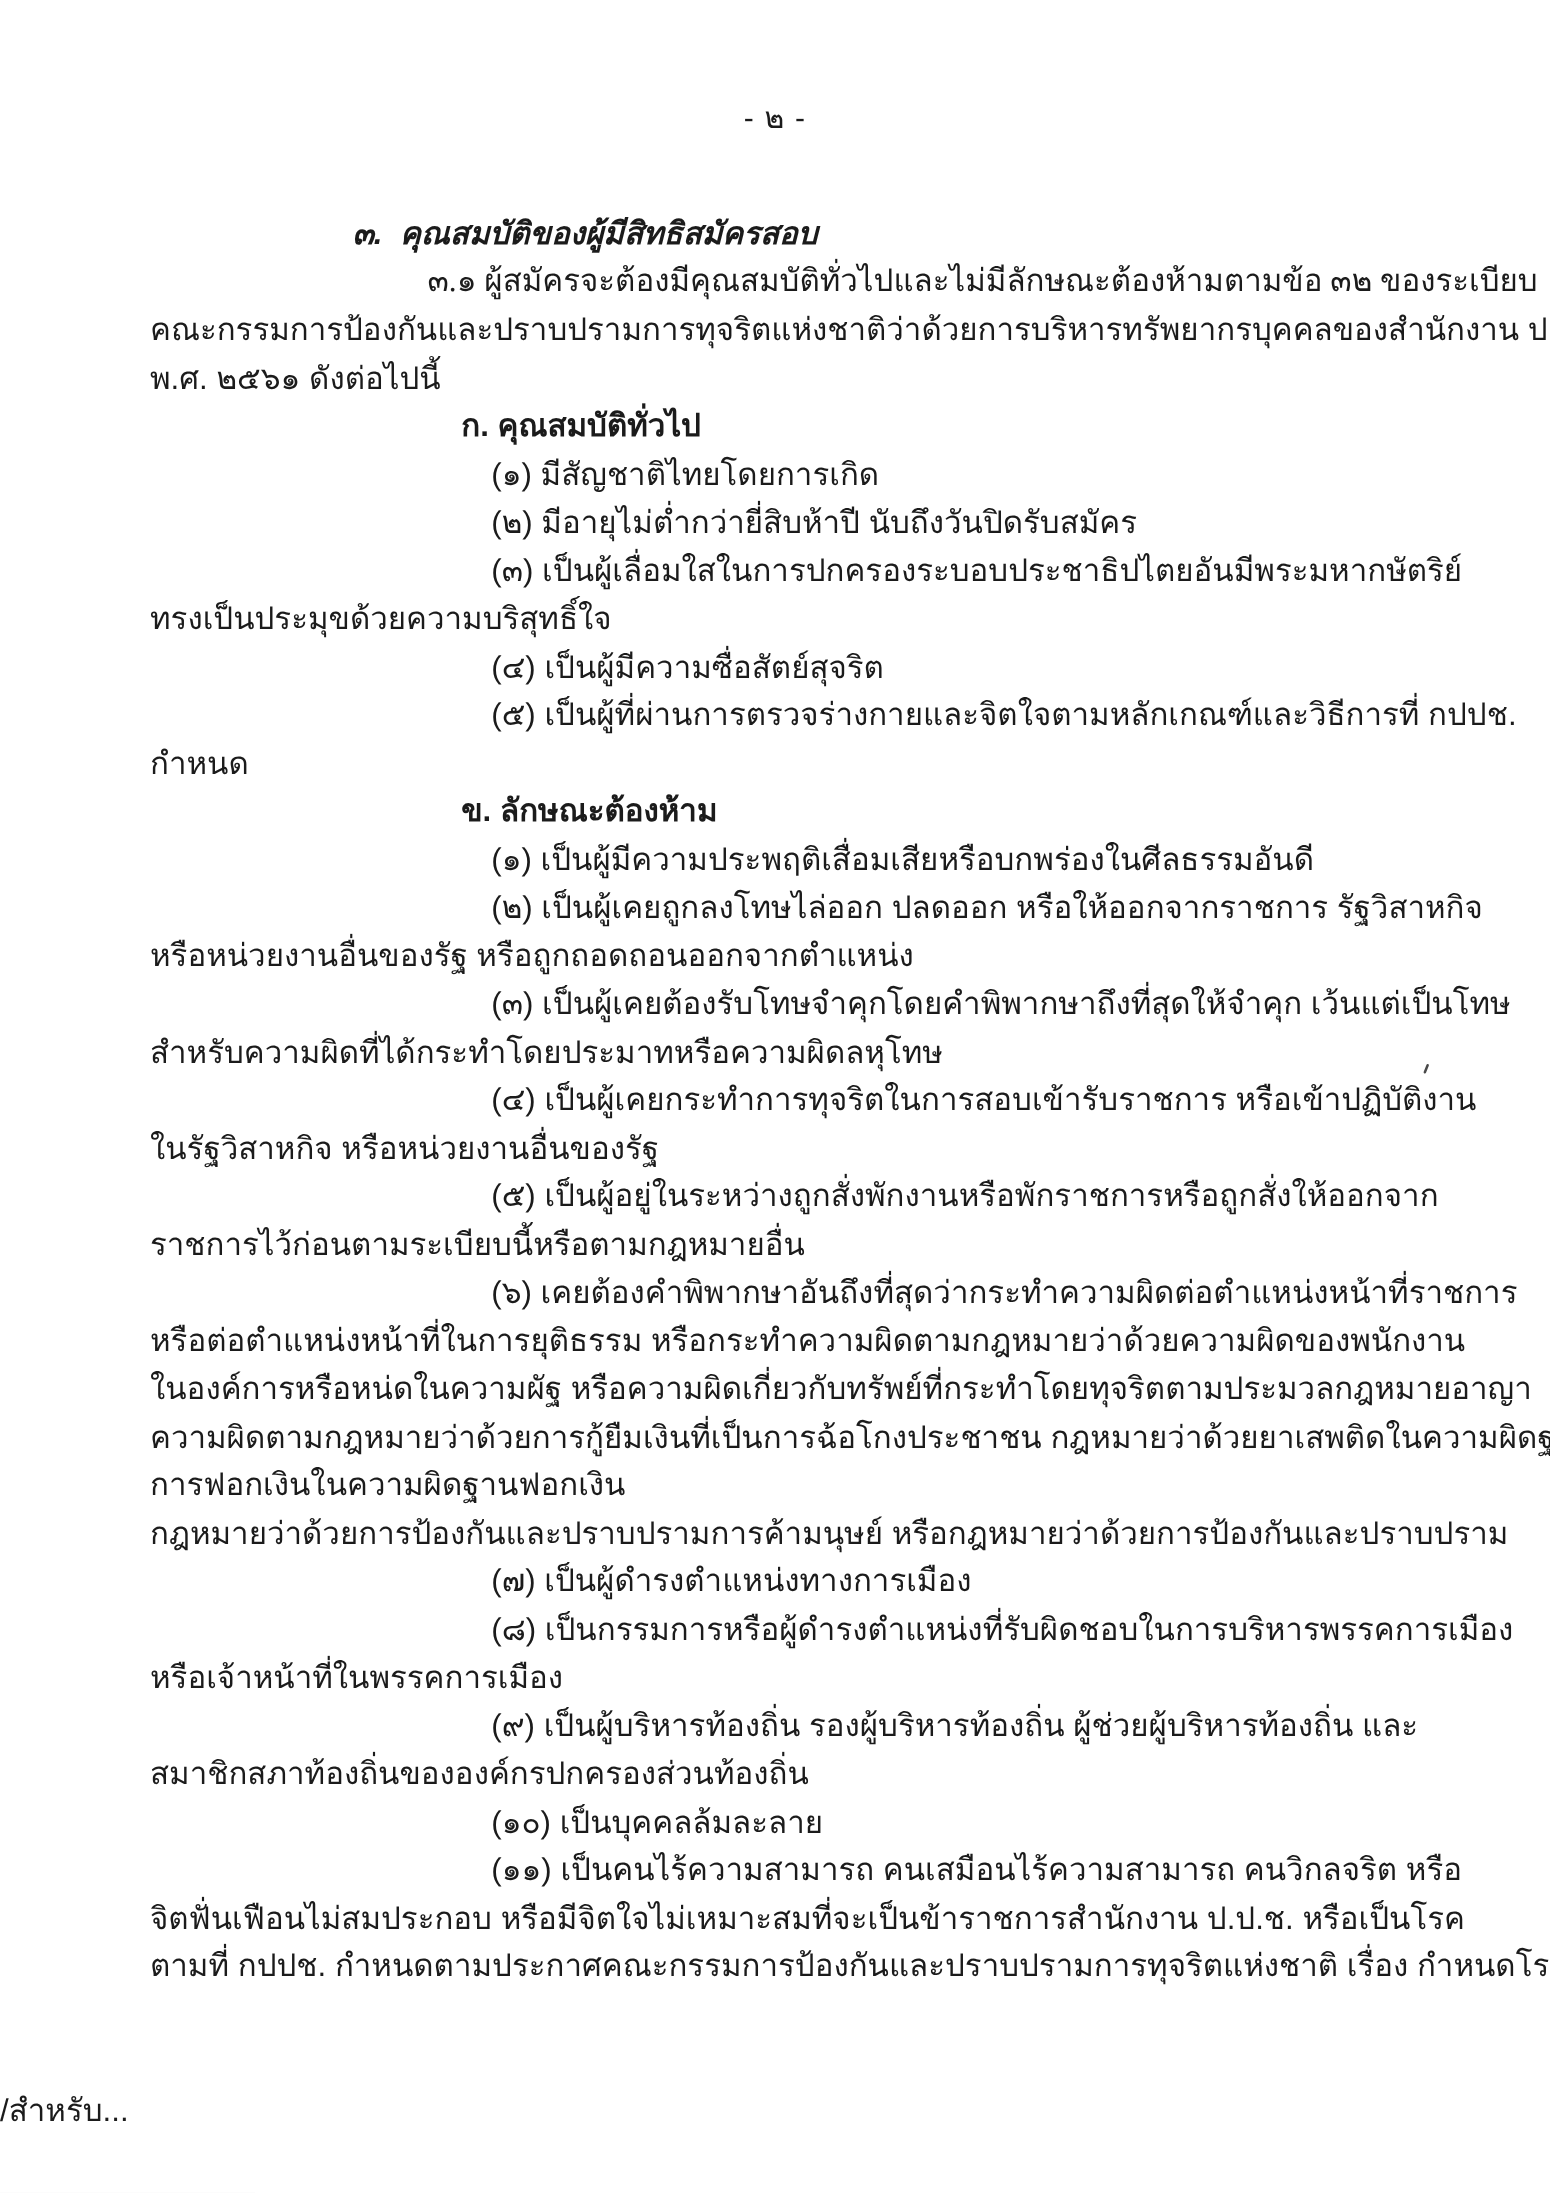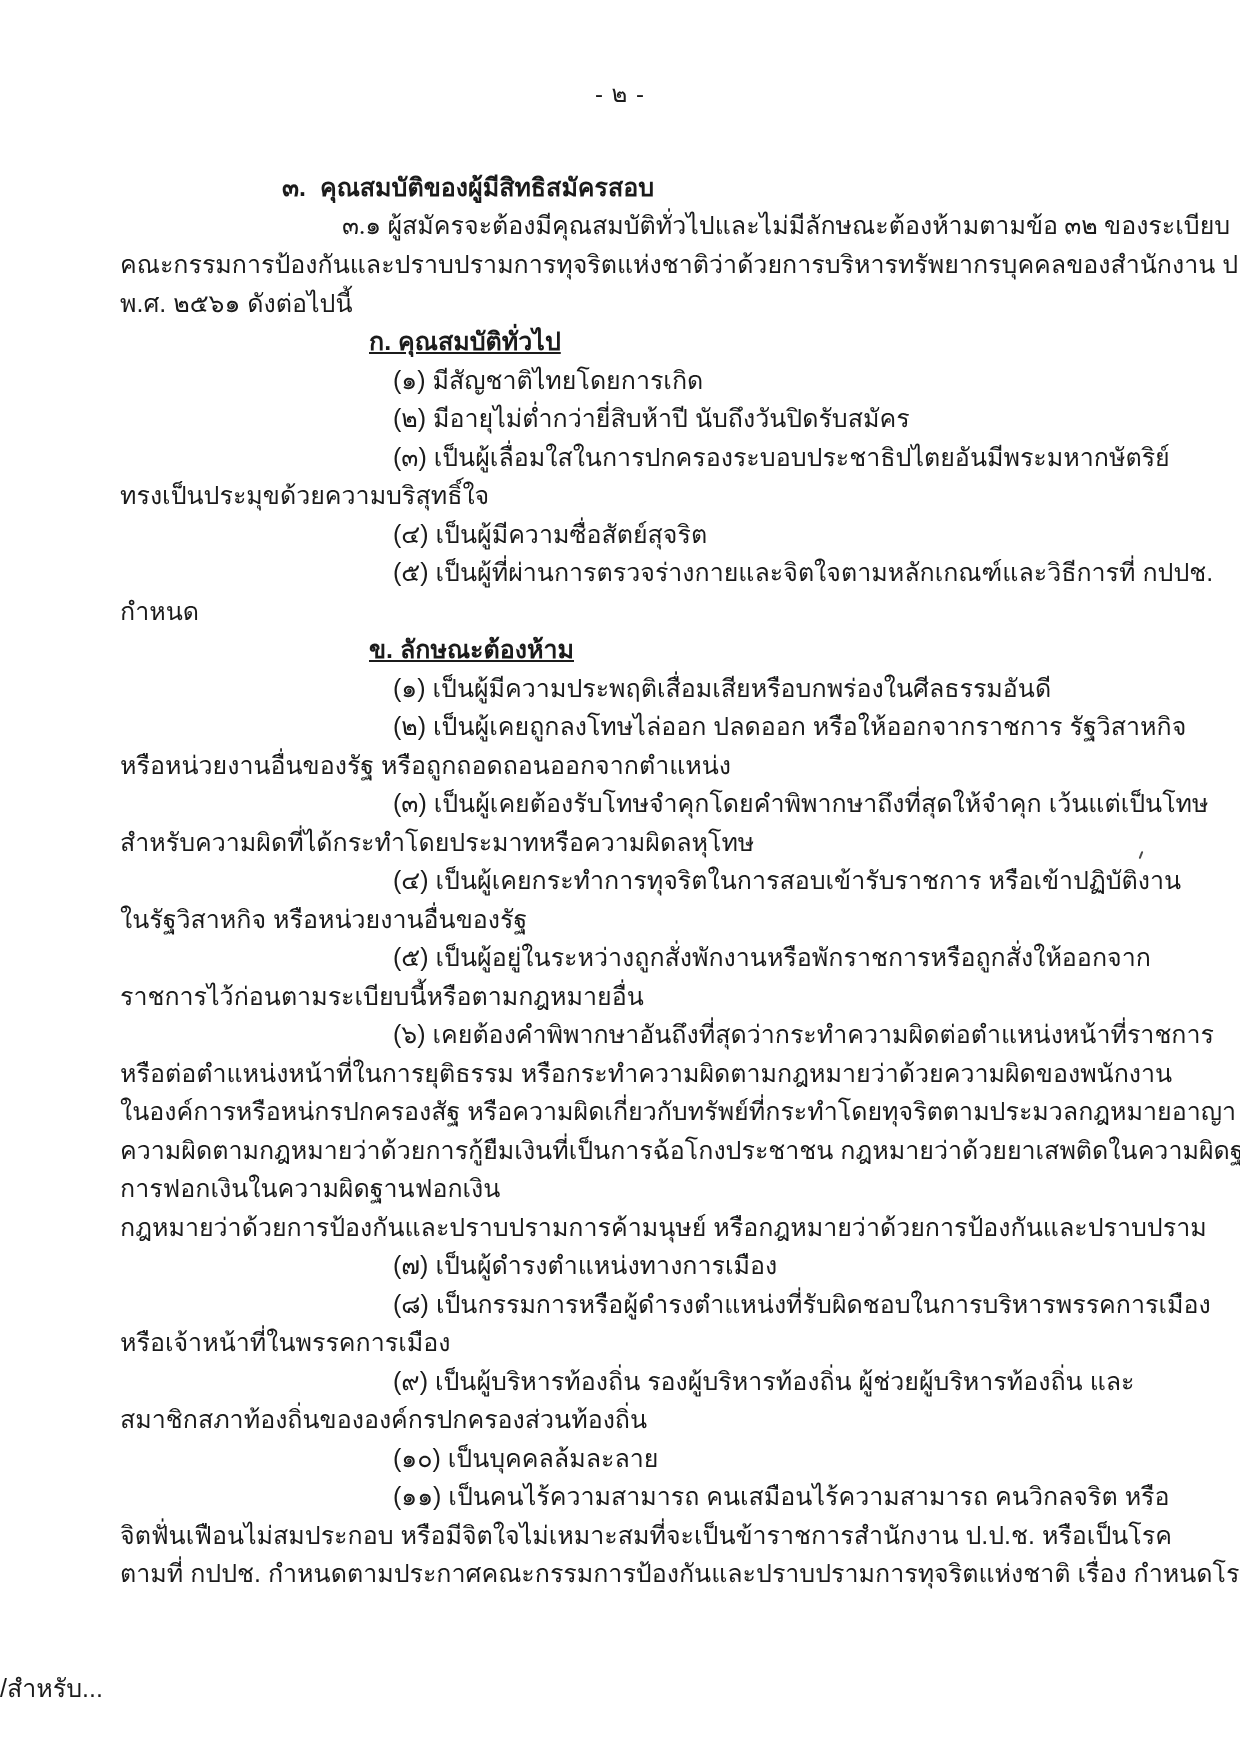--- a/index.html
+++ b/index.html
@@ -35,23 +35,23 @@
     top: 168px;
     left: 120px;
     width: 1010px;
     font-size: 25px;
     line-height: 38.5px;
   }
   .line {
     white-space: pre;
     height: 38.5px;
   }
-  .indent-h1   { padding-left: 162px; }
+  .indent-h1   { padding-left: 162px; font-style: italic; }
   .indent-para { padding-left: 222px; font-family: Liberation Serif, serif; }
-  .indent-h2   { padding-left: 249px; text-decoration: underline; }
+  .indent-h2   { padding-left: 249px; }
   .indent-item { padding-left: 273px; }
   .indent-none { padding-left: 0; }
   .bold        { font-weight: bold; }
   .footer-line {
     position: absolute;
     top: 1668px;
     left: 0;
     width: 1102px;
     text-align: left;
     font-size: 25px;
@@ -93,21 +93,21 @@
       <div class="line indent-item">(๒) เป็นผู้เคยถูกลงโทษไล่ออก ปลดออก หรือให้ออกจากราชการ รัฐวิสาหกิจ</div>
       <div class="line indent-none">หรือหน่วยงานอื่นของรัฐ หรือถูกถอดถอนออกจากตำแหน่ง</div>
       <div class="line indent-item">(๓) เป็นผู้เคยต้องรับโทษจำคุกโดยคำพิพากษาถึงที่สุดให้จำคุก เว้นแต่เป็นโทษ</div>
       <div class="line indent-none">สำหรับความผิดที่ได้กระทำโดยประมาทหรือความผิดลหุโทษ</div>
       <div class="line indent-item">(๔) เป็นผู้เคยกระทำการทุจริตในการสอบเข้ารับราชการ หรือเข้าปฏิบัติงาน</div>
       <div class="line indent-none">ในรัฐวิสาหกิจ หรือหน่วยงานอื่นของรัฐ</div>
       <div class="line indent-item">(๕) เป็นผู้อยู่ในระหว่างถูกสั่งพักงานหรือพักราชการหรือถูกสั่งให้ออกจาก</div>
       <div class="line indent-none">ราชการไว้ก่อนตามระเบียบนี้หรือตามกฎหมายอื่น</div>
       <div class="line indent-item">(๖) เคยต้องคำพิพากษาอันถึงที่สุดว่ากระทำความผิดต่อตำแหน่งหน้าที่ราชการ</div>
       <div class="line indent-none">หรือต่อตำแหน่งหน้าที่ในการยุติธรรม หรือกระทำความผิดตามกฎหมายว่าด้วยความผิดของพนักงาน</div>
-      <div class="line indent-none">ในองค์การหรือหน่กรปกครองสัฐ หรือความผิดเกี่ยวกับทรัพย์ที่กระทำโดยทุจริตตามประมวลกฎหมายอาญา</div>
+      <div class="line indent-none">ในองค์การหรือหน่ดในความผัฐ หรือความผิดเกี่ยวกับทรัพย์ที่กระทำโดยทุจริตตามประมวลกฎหมายอาญา</div>
       <div class="line indent-none">ความผิดตามกฎหมายว่าด้วยการกู้ยืมเงินที่เป็นการฉ้อโกงประชาชน กฎหมายว่าด้วยยาเสพติดในความผิดฐาน</div>
       <div class="line indent-none">การฟอกเงินในความผิดฐานฟอกเงิน</div>
       <div class="line indent-none">กฎหมายว่าด้วยการป้องกันและปราบปรามการค้ามนุษย์ หรือกฎหมายว่าด้วยการป้องกันและปราบปราม</div>
       <div class="line indent-item">(๗) เป็นผู้ดำรงตำแหน่งทางการเมือง</div>
       <div class="line indent-item">(๘) เป็นกรรมการหรือผู้ดำรงตำแหน่งที่รับผิดชอบในการบริหารพรรคการเมือง</div>
       <div class="line indent-none">หรือเจ้าหน้าที่ในพรรคการเมือง</div>
       <div class="line indent-item">(๙) เป็นผู้บริหารท้องถิ่น รองผู้บริหารท้องถิ่น ผู้ช่วยผู้บริหารท้องถิ่น และ</div>
       <div class="line indent-none">สมาชิกสภาท้องถิ่นขององค์กรปกครองส่วนท้องถิ่น</div>
       <div class="line indent-item">(๑๐) เป็นบุคคลล้มละลาย</div>
       <div class="line indent-item">(๑๑) เป็นคนไร้ความสามารถ คนเสมือนไร้ความสามารถ คนวิกลจริต หรือ</div>

